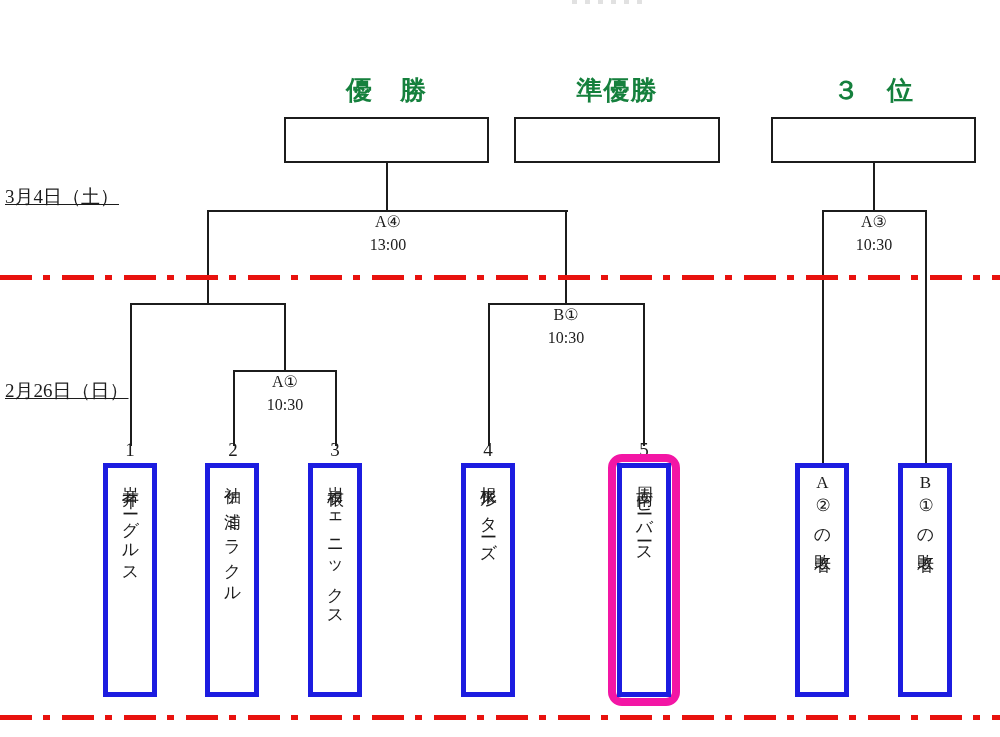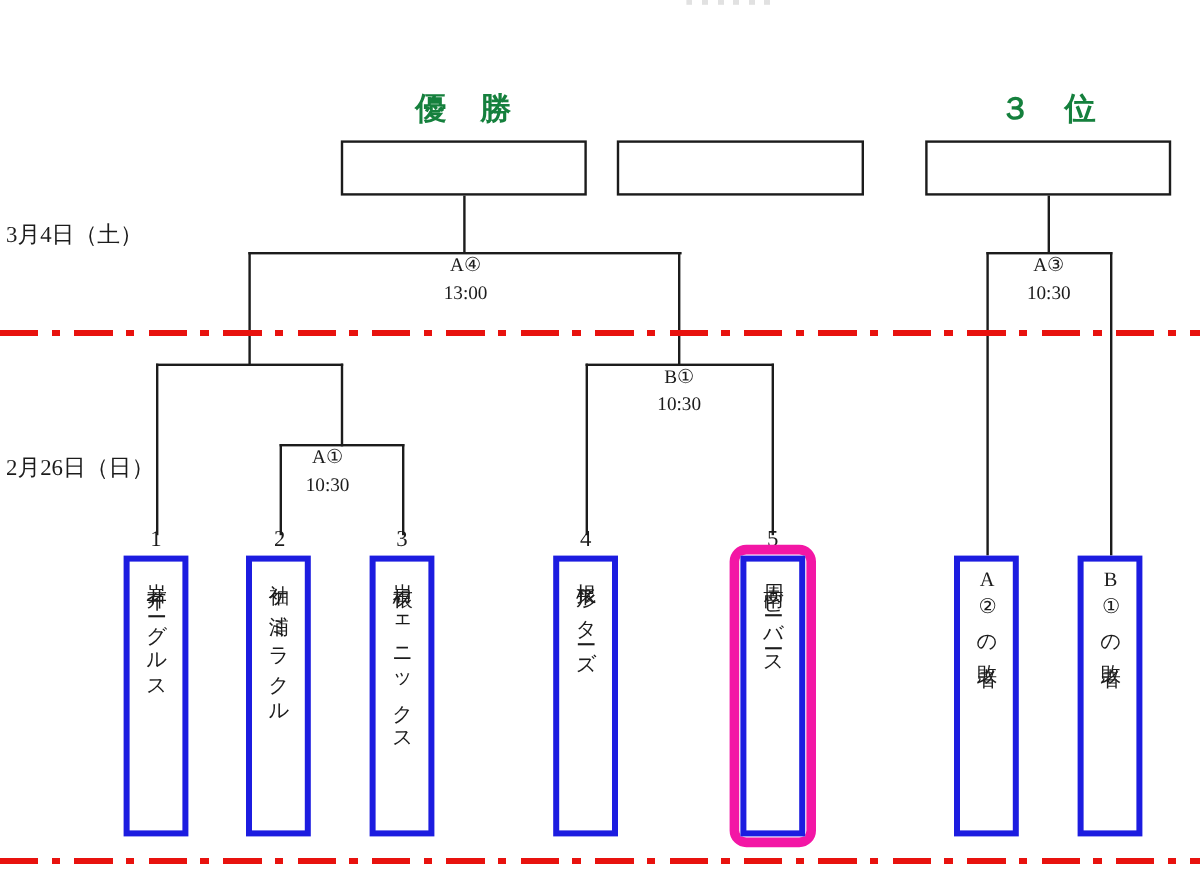--- a/index.html
+++ b/index.html
@@ -27,21 +27,21 @@
   
   .wbox{
     position:absolute;top:117px;height:46px;background:#fff;
     border:2px solid #1c1c1c;box-sizing:border-box;
   }
   
   .match{position:absolute;width:90px;text-align:center;}
   .mname{font-size:16px;line-height:22px;}
   .mtime{font-size:16px;line-height:23px;}
   
-  .date{position:absolute;left:5px;font-size:19px;line-height:22px;}
+  .date{position:absolute;left:5px;font-size:19px;line-height:22px;text-decoration:underline;}
   
   .seed{position:absolute;top:439px;width:40px;height:21px;line-height:21px;
     text-align:center;font-size:19px;}
   
   .team{
     position:absolute;top:463px;width:54px;height:234px;box-sizing:border-box;
     background:#fff;border:5px solid #1c1ce0;
   }
   .tname{
     writing-mode:vertical-rl;text-orientation:mixed;
@@ -63,20 +63,21 @@
   }
 </style>
 </head>
 <body>
 
 <div class="stage">
 
   <div class="artifact"></div>
 
   <div class="hdr" style="left:284px;width:205px;">優　勝</div>
+  <div class="hdr" style="left:514px;width:206px;">準優勝</div>
   <div class="hdr" style="left:771px;width:205px;text-align:center;">３　位</div>
 
   <div class="wbox" style="left:284px;width:205px;"></div>
   <div class="wbox" style="left:514px;width:206px;"></div>
   <div class="wbox" style="left:771px;width:205px;"></div>
 
   <div class="date" style="top:186px;">3月4日（土）</div>
   <div class="date" style="top:380px;">2月26日（日）</div>
 
   <div class="ln v" style="left:386px;top:163px;height:47px;"></div>
@@ -106,21 +107,21 @@
     <div class="mtime">13:00</div>
   </div>
   <div class="match" style="left:829px;top:211px;">
     <div class="mname">A③</div>
     <div class="mtime">10:30</div>
   </div>
   <div class="match" style="left:521px;top:304px;">
     <div class="mname">B①</div>
     <div class="mtime">10:30</div>
   </div>
-  <div class="match" style="left:228px;top:371px;">
+  <div class="match" style="left:240px;top:371px;">
     <div class="mname">A①</div>
     <div class="mtime">10:30</div>
   </div>
 
   <div class="redline" style="top:275px;"></div>
 
   <div class="seed" style="left:110px;">1</div>
   <div class="seed" style="left:213px;">2</div>
   <div class="seed" style="left:315px;">3</div>
   <div class="seed" style="left:468px;">4</div>

